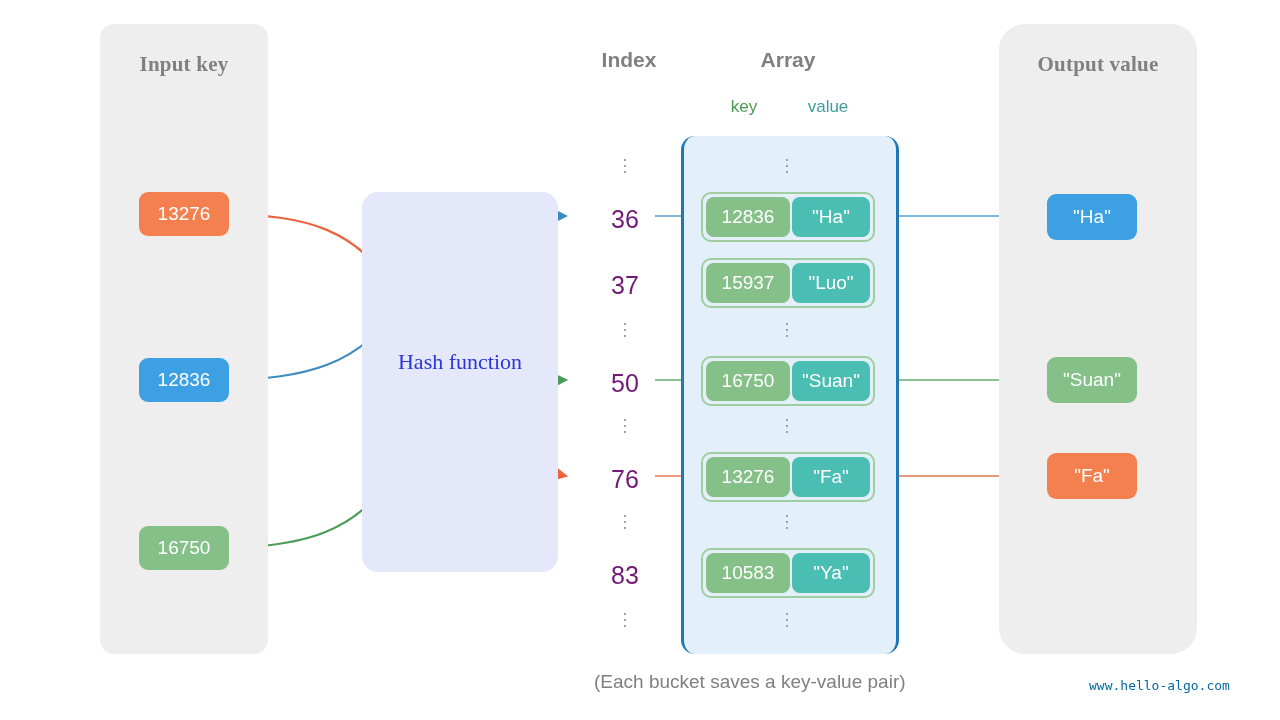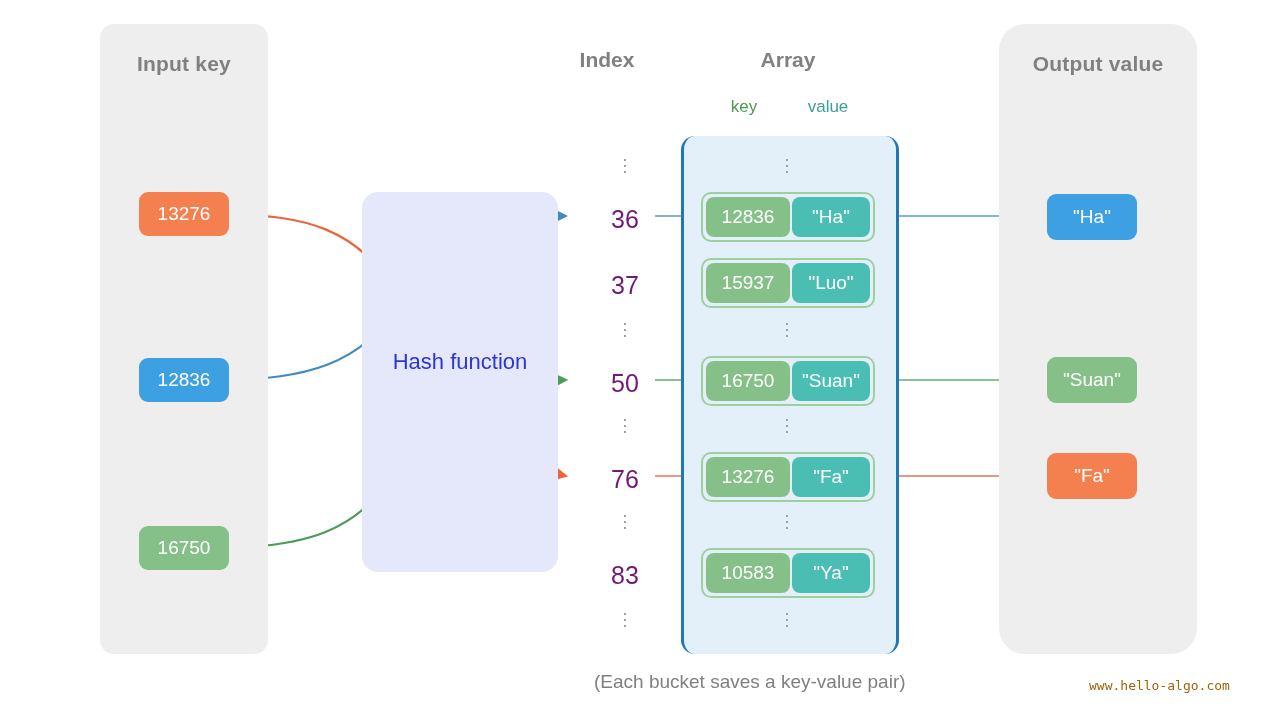--- a/index.html
+++ b/index.html
@@ -10,21 +10,21 @@
   body {
     font-family: "Liberation Sans", sans-serif;
   }
   #stage {
     position: relative;
     width: 1280px;
     height: 720px;
     background: #ffffff;
     overflow: hidden;
   }
-  .abs { position: absolute; }
+  .abs { position: absolute; font-family: Liberation Serif, serif; }
 
   
   .panel {
     background: #eeeeee;
     border-radius: 14px;
   }
   .panel-title {
     position: absolute;
     width: 100%;
     text-align: center;
@@ -139,21 +139,21 @@
     position: absolute;
     font-size: 19px;
     color: #808080;
     white-space: nowrap;
     text-align: right;
   }
   .watermark {
     position: absolute;
     font-family: "DejaVu Sans Mono", monospace;
     font-size: 13px;
-    color: #a16207;
+    color: #0369a1;
     white-space: nowrap;
   }
 
   svg.edges {
     position: absolute;
     left: 0; top: 0;
     width: 1280px; height: 720px;
     pointer-events: none;
   }
 </style>
@@ -214,21 +214,21 @@
     <span>12836</span>
   </div>
   <div class="chip" style="left:139px; top:526px; width:90px; height:44px; background:#85c088;">
     <span>16750</span>
   </div>
 
   <div class="hashbox abs" style="left:362px; top:192px; width:196px; height:380px;">
     <div class="hash-line1">Hash function</div>
   </div>
 
-  <div class="col-head" style="left:547px; top:48px; width:120px;">Index</div>
+  <div class="col-head" style="left:569px; top:48px; width:120px;">Index</div>
   <div class="col-head" style="left:728px; top:48px; width:120px;">Array</div>
 
   <div class="sub-head" style="left:706px; top:97px; width:76px; color:#4a9b51;">key</div>
   <div class="sub-head" style="left:790px; top:97px; width:76px; color:#3d9e9b;">value</div>
 
   <div class="dots" style="left:595px; top:156px;">
       <span>·</span>
       <span>·</span>
       <span>·</span>
     </div>

